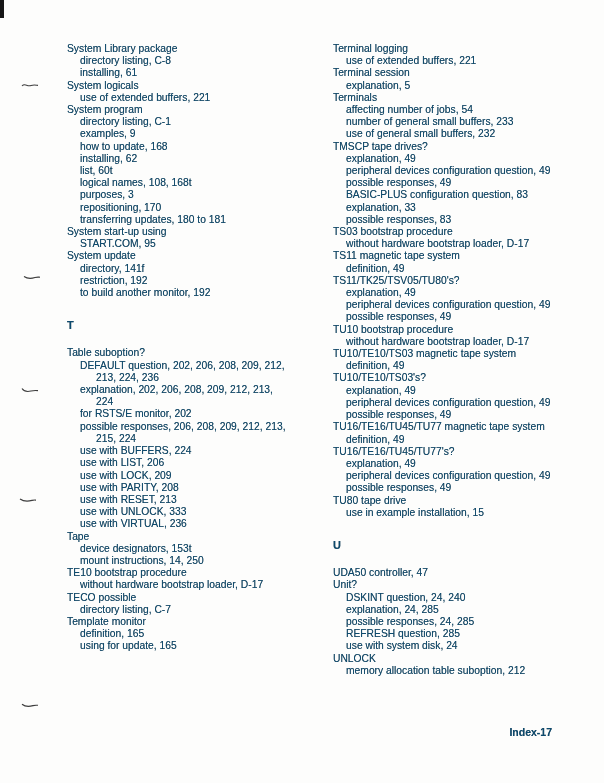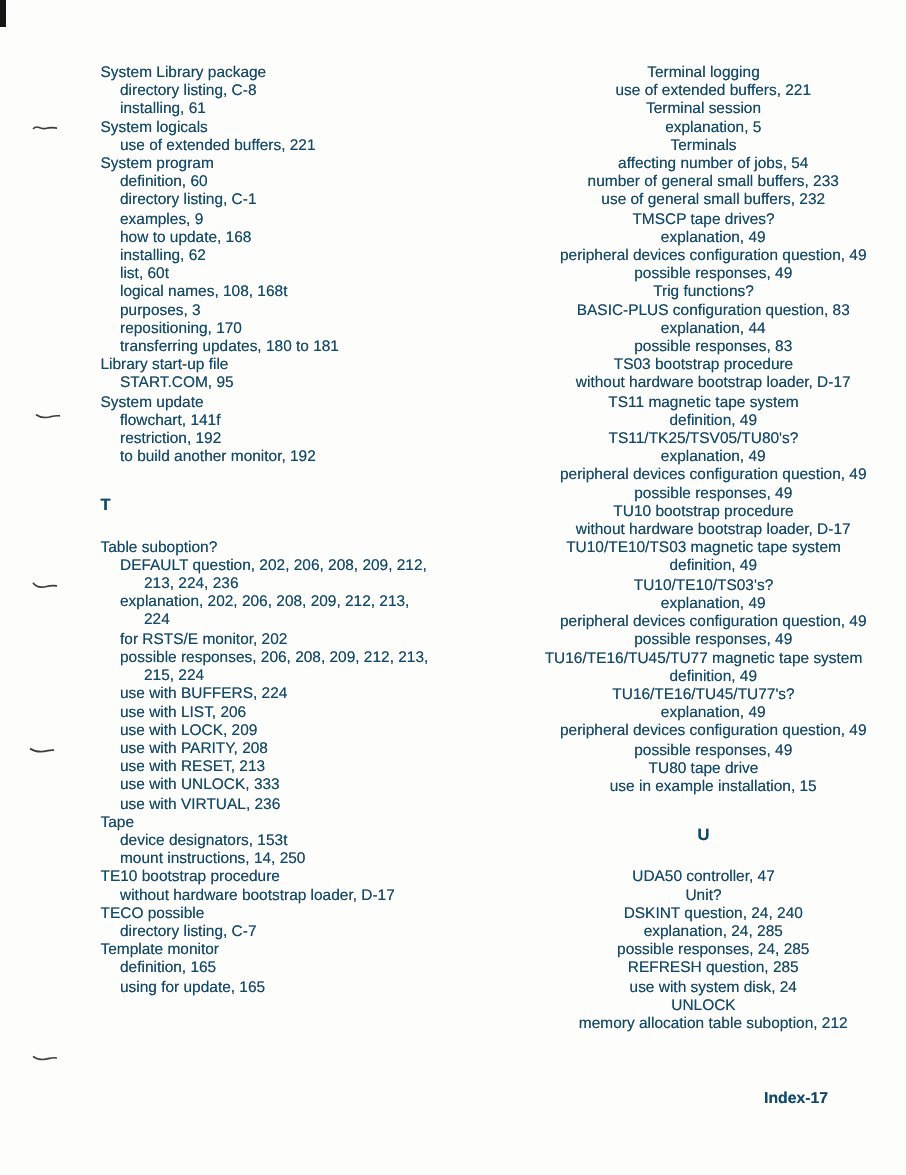--- a/index.html
+++ b/index.html
@@ -18,21 +18,21 @@
     color: #0c4a6e;
     text-shadow: 0 0 0.4px rgba(20,20,20,0.55);
   }
   .column {
     position: absolute;
     top: 43px;
     font-size: 10.3px;
     line-height: 12.2px;
   }
   .column-left  { left: 67px;  width: 240px; }
-  .column-right { left: 344px; width: 250px; text-align: center; }
+  .column-right { left: 333px; width: 250px; }
   .entry {
     white-space: nowrap;
   }
   .level-0 { padding-left: 0; }
   .level-1 { padding-left: 13px; }
   .level-2 { padding-left: 29px; }
   .section-heading {
     font-weight: bold;
     font-size: 11px;
     margin: 20px 0 16px 0;
@@ -94,34 +94,33 @@
   </div>
 
   <div class="column column-left">
       <div class="entry-group">
         <div class="entry level-0">System Library package</div>
         <div class="entry level-1">directory listing, C-8</div>
         <div class="entry level-1">installing, 61</div>
         <div class="entry level-0">System logicals</div>
         <div class="entry level-1">use of extended buffers, 221</div>
         <div class="entry level-0">System program</div>
-        <div class="entry level-1">definition, 60</div>
         <div class="entry level-1">directory listing, C-1</div>
         <div class="entry level-1">examples, 9</div>
         <div class="entry level-1">how to update, 168</div>
         <div class="entry level-1">installing, 62</div>
         <div class="entry level-1">list, 60t</div>
         <div class="entry level-1">logical names, 108, 168t</div>
         <div class="entry level-1">purposes, 3</div>
         <div class="entry level-1">repositioning, 170</div>
         <div class="entry level-1">transferring updates, 180 to 181</div>
-        <div class="entry level-0">Library start-up file</div>
+        <div class="entry level-0">System start-up using</div>
         <div class="entry level-1">START.COM, 95</div>
         <div class="entry level-0">System update</div>
-        <div class="entry level-1">flowchart, 141f</div>
+        <div class="entry level-1">directory, 141f</div>
         <div class="entry level-1">restriction, 192</div>
         <div class="entry level-1">to build another monitor, 192</div>
       </div>
       <div class="section-heading">T</div>
       <div class="entry-group">
         <div class="entry level-0">Table suboption?</div>
         <div class="entry level-1">DEFAULT question, 202, 206, 208, 209, 212,</div>
         <div class="entry level-2">213, 224, 236</div>
         <div class="entry level-1">explanation, 202, 206, 208, 209, 212, 213,</div>
         <div class="entry level-2">224</div>
@@ -154,23 +153,22 @@
         <div class="entry level-0">Terminal session</div>
         <div class="entry level-1">explanation, 5</div>
         <div class="entry level-0">Terminals</div>
         <div class="entry level-1">affecting number of jobs, 54</div>
         <div class="entry level-1">number of general small buffers, 233</div>
         <div class="entry level-1">use of general small buffers, 232</div>
         <div class="entry level-0">TMSCP tape drives?</div>
         <div class="entry level-1">explanation, 49</div>
         <div class="entry level-1">peripheral devices configuration question, 49</div>
         <div class="entry level-1">possible responses, 49</div>
-        <div class="entry level-0">Trig functions?</div>
         <div class="entry level-1">BASIC-PLUS configuration question, 83</div>
-        <div class="entry level-1">explanation, 44</div>
+        <div class="entry level-1">explanation, 33</div>
         <div class="entry level-1">possible responses, 83</div>
         <div class="entry level-0">TS03 bootstrap procedure</div>
         <div class="entry level-1">without hardware bootstrap loader, D-17</div>
         <div class="entry level-0">TS11 magnetic tape system</div>
         <div class="entry level-1">definition, 49</div>
         <div class="entry level-0">TS11/TK25/TSV05/TU80's?</div>
         <div class="entry level-1">explanation, 49</div>
         <div class="entry level-1">peripheral devices configuration question, 49</div>
         <div class="entry level-1">possible responses, 49</div>
         <div class="entry level-0">TU10 bootstrap procedure</div>

